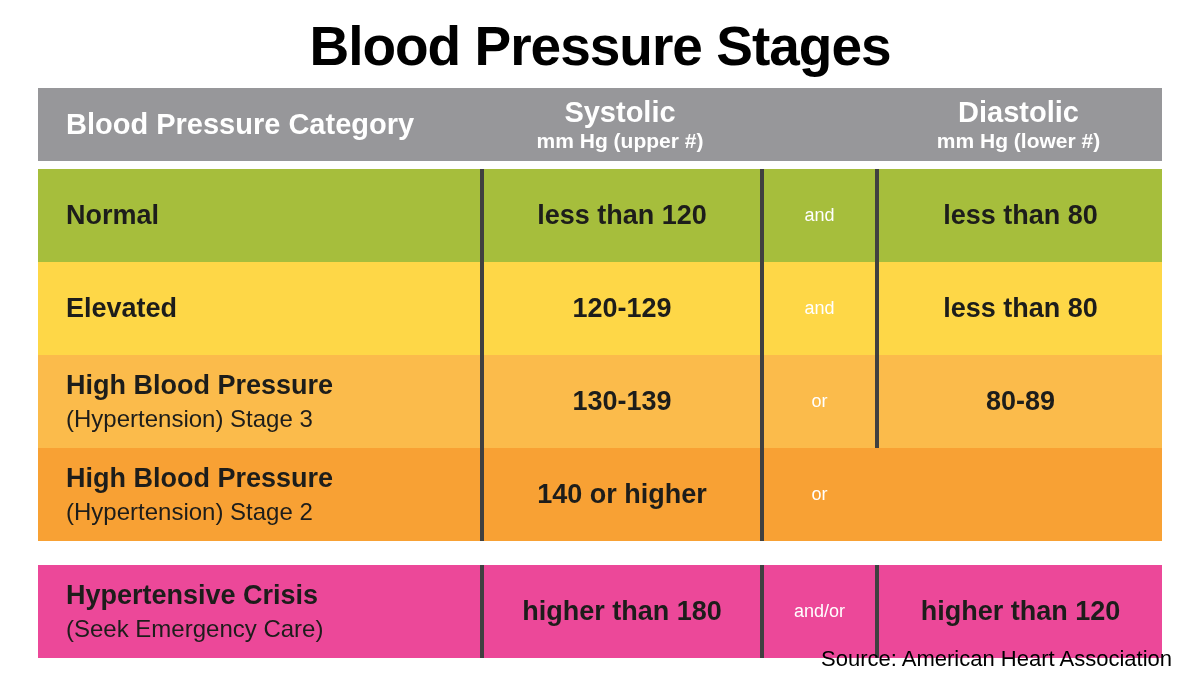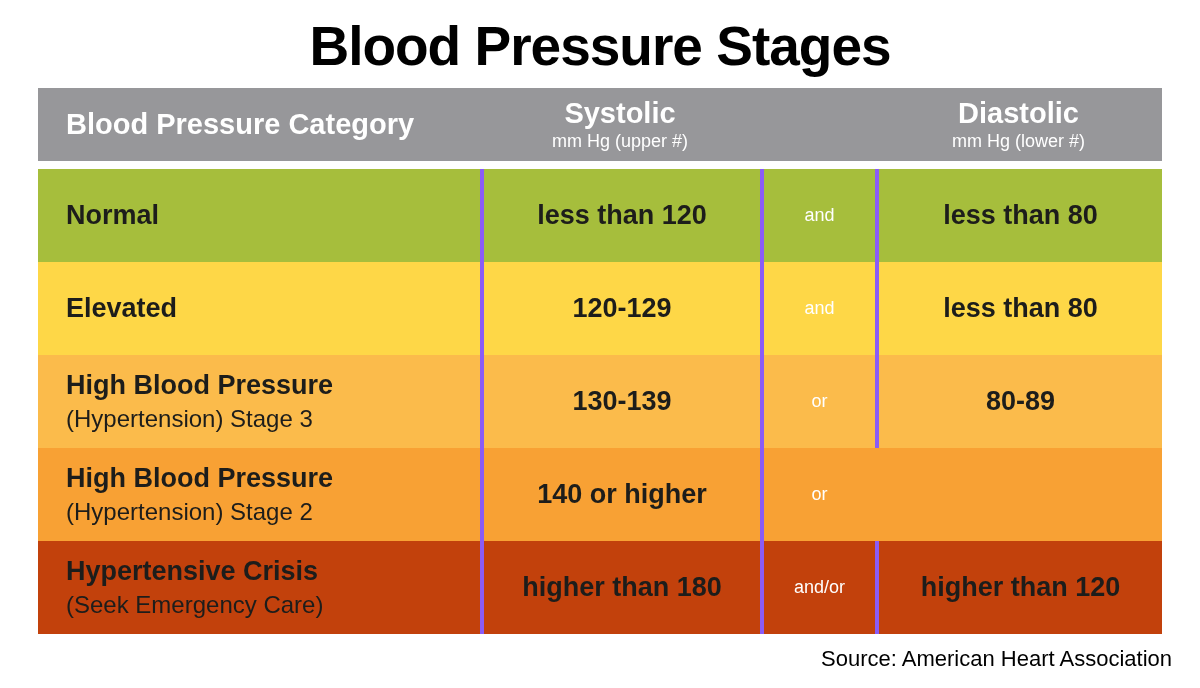--- a/index.html
+++ b/index.html
@@ -42,23 +42,23 @@
     font-weight: bold;
   }
   .header-val {
     display: flex;
     flex-direction: column;
     align-items: center;
     justify-content: center;
     line-height: 1.15;
   }
   .h-main { font-size: 29px; font-weight: bold; }
-  .h-sub  { font-size: 18px; font-weight: normal; }
+  .h-sub  { font-size: 21px; font-weight: bold; }
   .row { height: 93px; color: #1d1d1b; }
-  .row .cell + .cell { border-left: 4px solid #8b5cf6; }
+  .row .cell + .cell { border-left: 4px solid #404040; }
   .cat {
     display: flex;
     flex-direction: column;
     justify-content: center;
     padding-left: 28px;
   }
   .cat-main { font-size: 27px; font-weight: bold; line-height: 1.3; }
   .cat-sub  { font-size: 24px; font-weight: normal; line-height: 1.3; }
   .cat-sub:empty { display: none; }
   .val {
@@ -137,21 +137,21 @@
 
   <div class="grid-row row" style="background: rgb(248, 161, 52);">
     <div class="cell cat">
       <div class="cat-main">High Blood Pressure</div>
       <div class="cat-sub">(Hypertension) Stage 2</div>
     </div>
     <div class="cell val">140 or higher</div>
     <div class="cell conn">or</div>
   </div>
 
-  <div class="grid-row row" style="background: #c2410c;">
+  <div class="grid-row row" style="background: #ec4899; margin-top: 24px;">
     <div class="cell cat">
       <div class="cat-main">Hypertensive Crisis</div>
       <div class="cat-sub">(Seek Emergency Care)</div>
     </div>
     <div class="cell val">higher than 180</div>
     <div class="cell conn">and/or</div>
     <div class="cell val">higher than 120</div>
   </div>
 
 </div>

